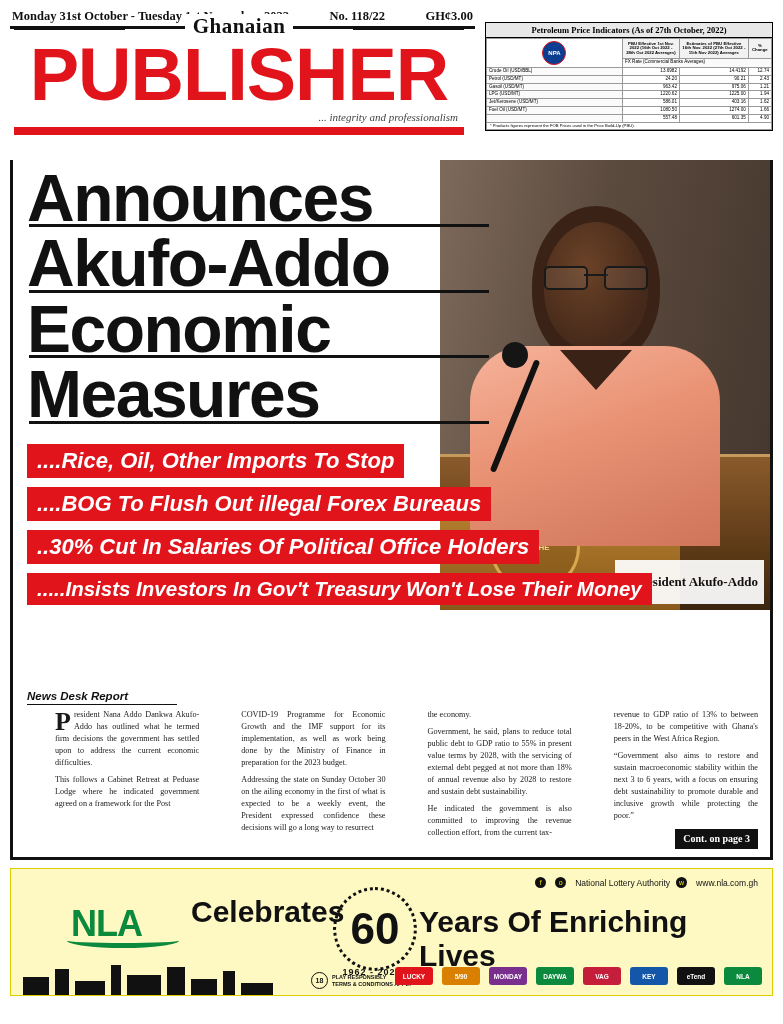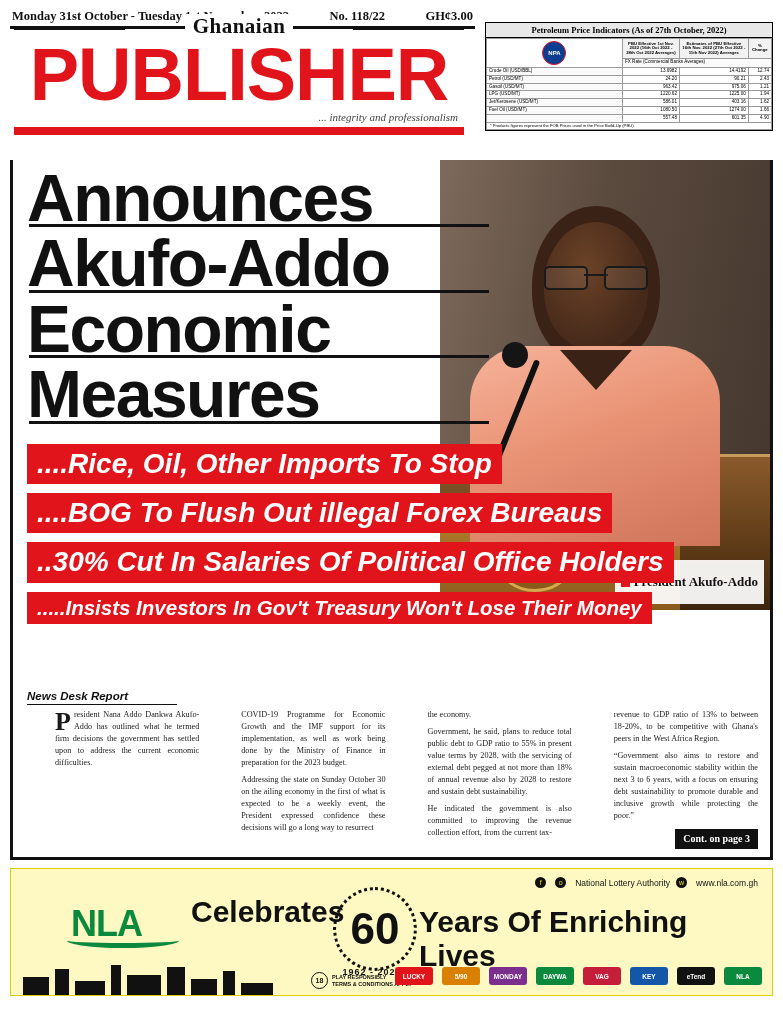--- a/index.html
+++ b/index.html
@@ -206,21 +206,21 @@
   .subs{
     position:relative;
     margin:18px 0 0 14px;
     width:640px;
   }
   .sub{
     display:inline-block;
     background:#e1141c;color:#fff;
     font-family:"Liberation Sans", sans-serif;
     font-style:italic;font-weight:bold;
-    font-size:28px;
+    font-size:22px;
     padding:5px 10px 6px 10px;
     margin-bottom:9px;
     white-space:nowrap;
     line-height:1.05;
   }
   .sub.s4{font-size:20.5px;text-align:center;}
 
   
   .story{
     position:absolute;left:0;right:0;bottom:0;
@@ -443,20 +443,21 @@
       <div><span class="sub">....BOG To Flush Out illegal Forex Bureaus</span></div>
       <div><span class="sub">..30% Cut In Salaries Of Political Office Holders</span></div>
       <div><span class="sub s4">.....Insists Investors In Gov't Treasury Won't Lose Their Money</span></div>
     </div>
 
     <div class="story">
       <div class="newsdesk">News Desk Report</div>
       <div class="cols">
         <div class="col">
           <p class="dropcap">President Nana Addo Dankwa Akufo-Addo has outlined what he termed firm decisions the government has settled upon to address the current economic difficulties.</p>
+          <p>This follows a Cabinet Retreat at Peduase Lodge where he indicated government agreed on a framework for the Post</p>
         </div>
         <div class="col">
           <p>COVID-19 Programme for Economic Growth and the IMF support for its implementation, as well as work being done by the Ministry of Finance in preparation for the 2023 budget.</p>
           <p>Addressing the state on Sunday October 30 on the ailing economy in the first of what is expected to be a weekly event, the President expressed confidence these decisions will go a long way to resurrect</p>
         </div>
         <div class="col">
           <p>the economy.</p>
           <p>Government, he said, plans to reduce total public debt to GDP ratio to 55% in present value terms by 2028, with the servicing of external debt pegged at not more than 18% of annual revenue also by 2028 to restore and sustain debt sustainability.</p>
           <p>He indicated the government is also committed to improving the revenue collection effort, from the current tax-</p>
         </div>

